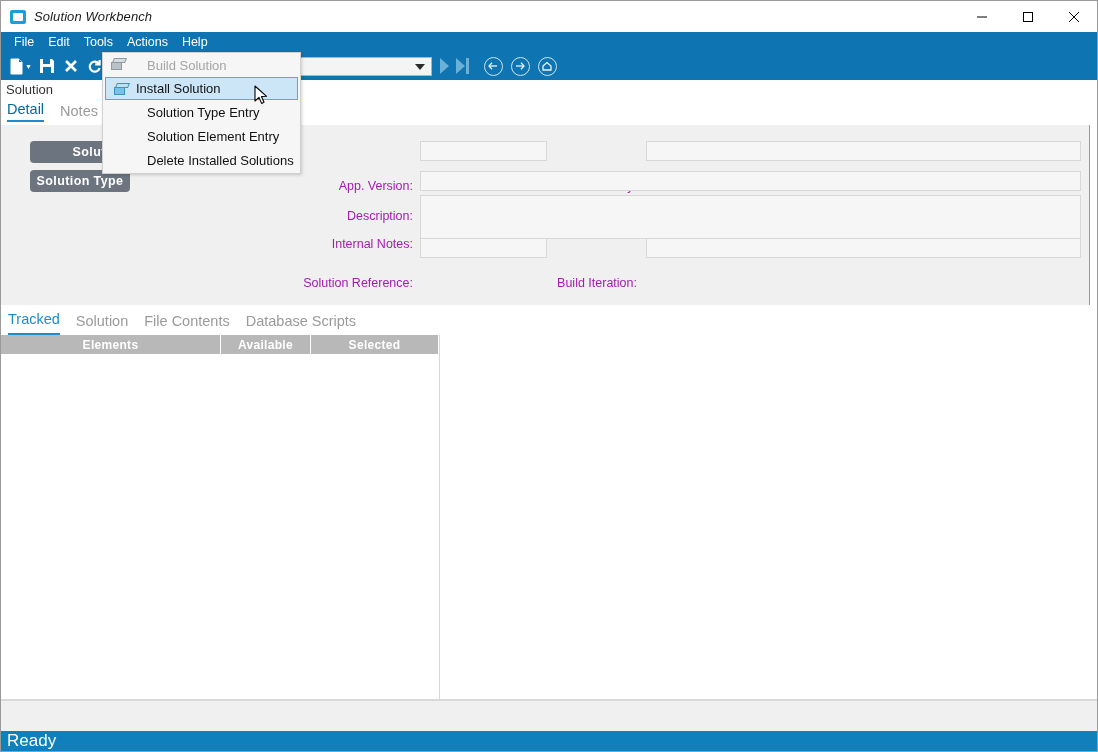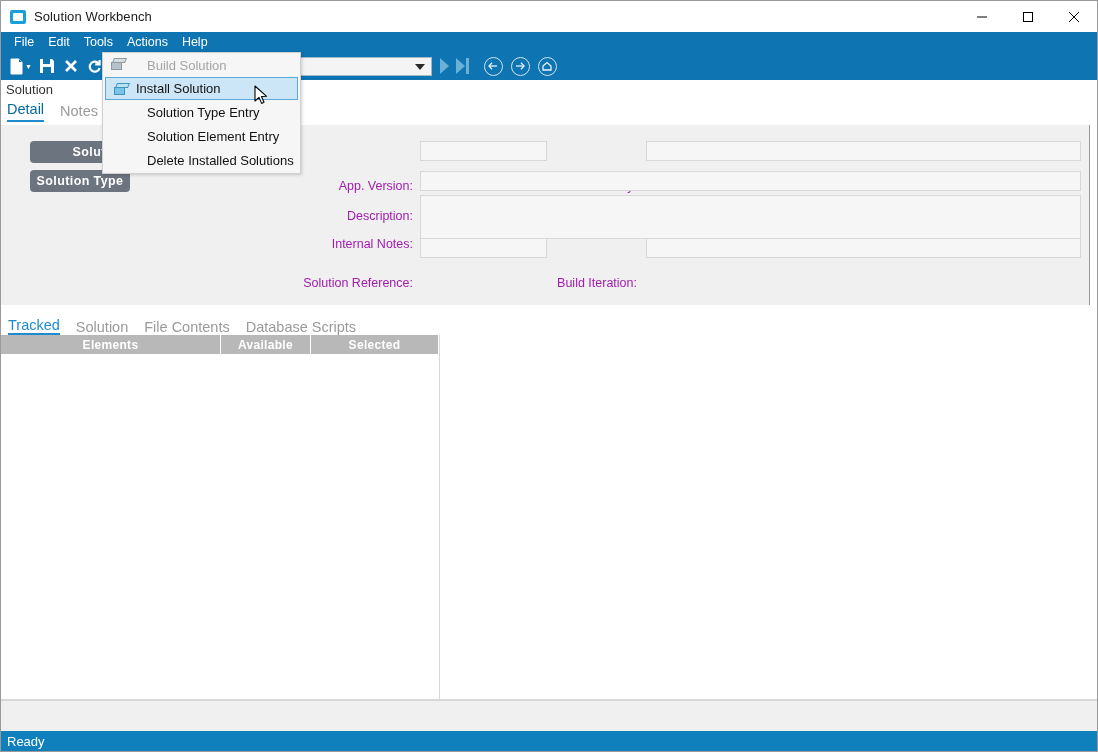--- a/index.html
+++ b/index.html
@@ -33,20 +33,21 @@
   .title-icon::after {
     content: "";
     position: absolute; left: 3px; top: 3px;
     width: 10px; height: 8px;
     background: #ffffff;
     border-radius: 1px;
   }
   .title-text {
     font-size: 13px; color: #1a1a1a;
     letter-spacing: .1px;
+    font-style: italic;
   }
   .win-buttons {
     margin-left: auto; display: flex; height: 31px;
   }
   .win-btn {
     width: 46px; height: 31px;
     display: flex; align-items: center; justify-content: center;
     font-size: 13px; color: #000;
     font-family: "DejaVu Sans", sans-serif;
   }
@@ -195,21 +196,21 @@
   
   .lower-tabs {
     position: absolute; top: 306px; left: 0;
     width: 1096px; height: 28px;
     background: #ffffff;
     display: flex; align-items: flex-end;
     padding-left: 7px; gap: 16px;
   }
   .ltab {
     font-size: 14.5px; color: #9a9a9a;
-    padding-bottom: 0;
+    padding-bottom: 6px;
     margin-top: 16px;
   }
   .ltab.active { color: #1e8ccc; border-bottom: 2.5px solid #1e8ccc; }
 
   
   .table-area {
     position: absolute; top: 334px; left: 0;
     width: 439px; height: 364px;
     background: #ffffff;
     border-right: 1px solid #d8d8d8;
@@ -245,21 +246,21 @@
   }
 
   
   .statusbar {
     position: absolute; top: 730px; left: 0;
     width: 1096px; height: 20px;
     background: #1080bc;
     display: flex; align-items: center;
   }
   .status-text {
-    font-size: 13px; color: #ffffff;
+    font-size: 17px; color: #ffffff;
     padding-left: 6px;
   }
 
   
   .dropdown {
     position: absolute; top: 51px; left: 101px;
     width: 199px; height: 122px;
     background: #f6f6f6;
     border: 1px solid #d0d0d0;
     box-shadow: 1px 1px 3px rgba(0,0,0,.18);

